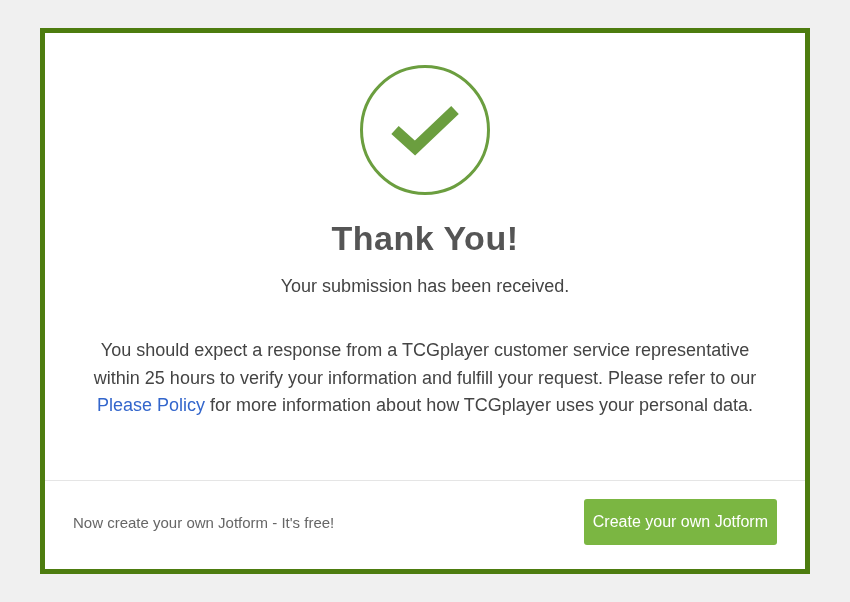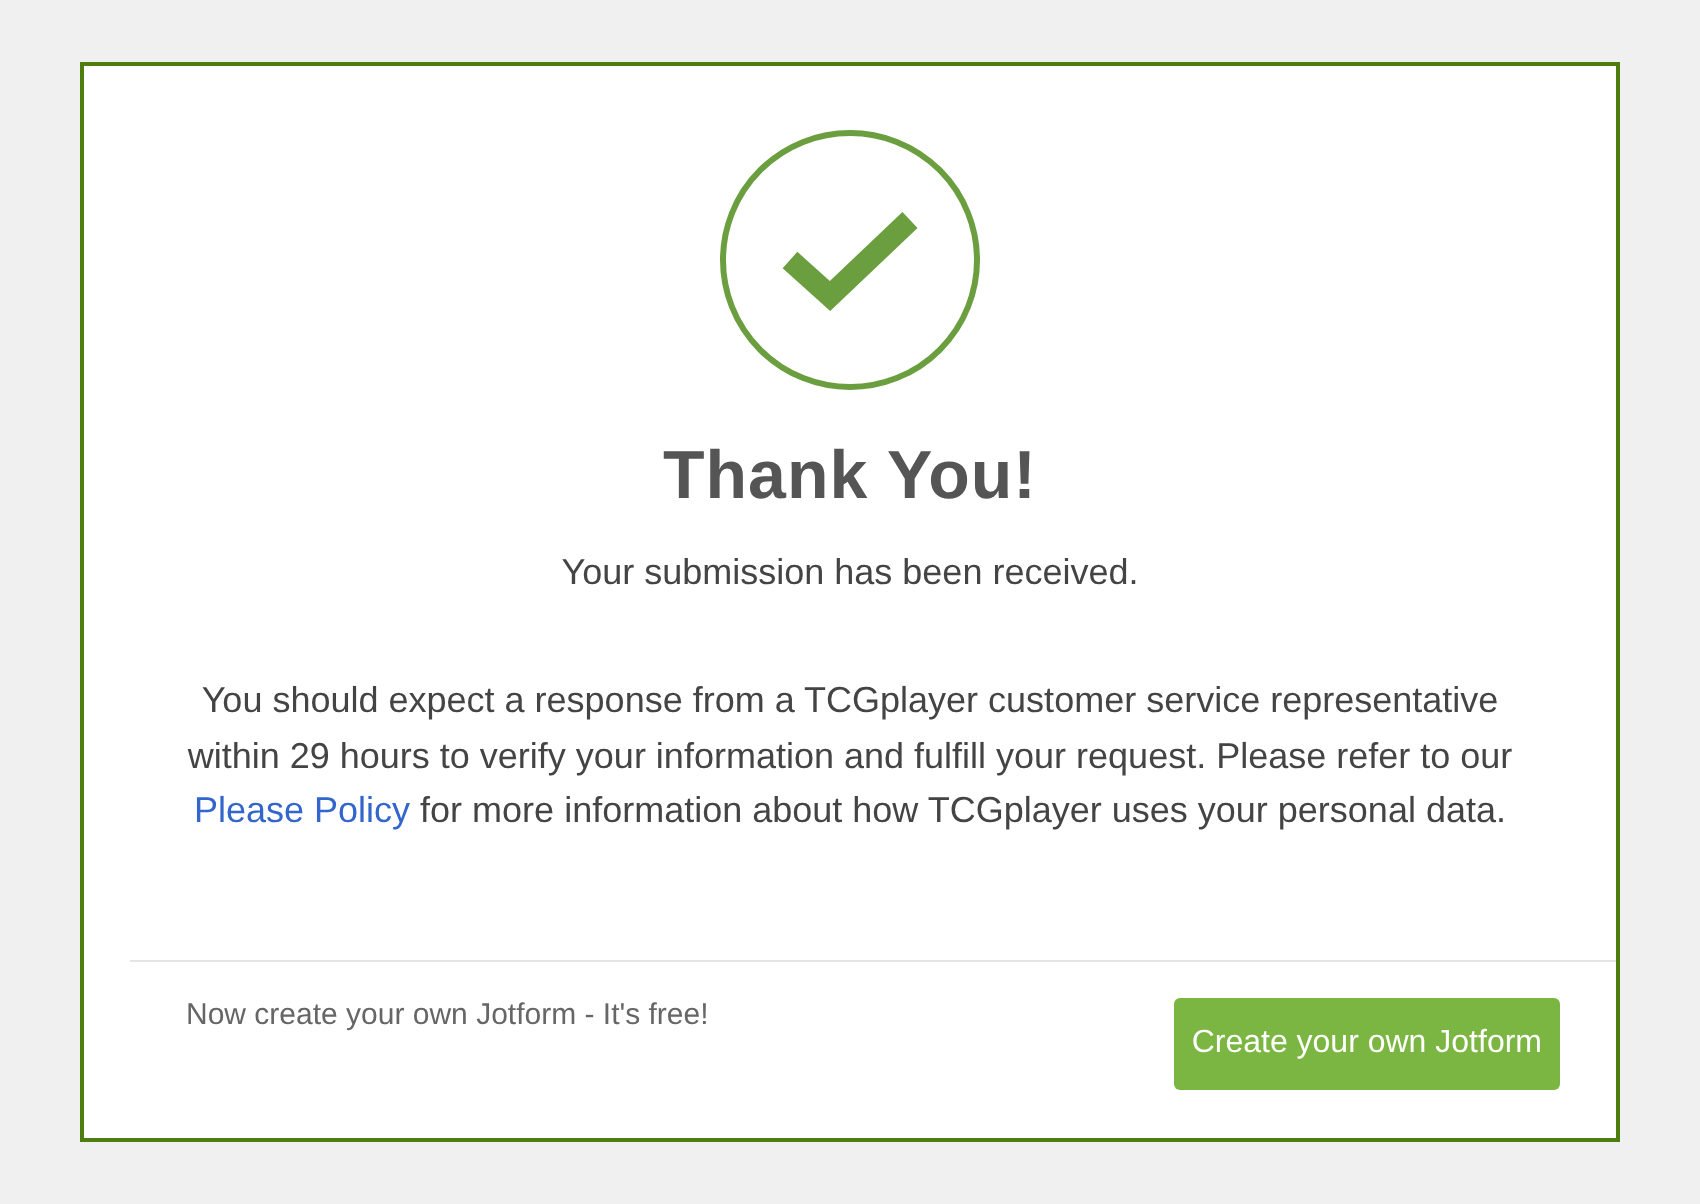--- a/index.html
+++ b/index.html
@@ -12,21 +12,21 @@
       background: #f0f0f0;
       width: 850px;
       height: 602px;
       display: flex;
       align-items: center;
       justify-content: center;
     }
     .card {
       background: #ffffff;
       width: 770px;
-      border: 2px solid #4d7c0f;
+      border: 5px solid #4d7c0f;
       display: flex;
       flex-direction: column;
     }
     .main-content {
       padding: 32px 40px 60px 40px;
       text-align: center;
     }
     .icon-wrap {
       display: flex;
       justify-content: center;
@@ -66,23 +66,22 @@
       font-weight: 400;
     }
     .body-text a {
       color: #3366cc;
       text-decoration: none;
     }
     .footer {
       border-top: 1px solid #e5e5e5;
       padding: 18px 28px 24px 28px;
       display: flex;
-      align-items: flex-start;
+      align-items: center;
       justify-content: space-between;
-      margin-left: 23px;
     }
     .footer-text {
       font-size: 15px;
       color: #666666;
     }
     .cta-button {
       background: #7bb642;
       color: #ffffff;
       border: none;
       padding: 14px 9px;
@@ -100,20 +99,20 @@
     <div class="icon-wrap">
       <div class="circle">
         <svg class="check-svg" viewBox="0 0 72 56">
           <path d="M 6 28 L 26 46 L 66 8" stroke="#6b9e3f" stroke-width="11" fill="none" stroke-linecap="butt" stroke-linejoin="miter"></path>
         </svg>
       </div>
     </div>
     <h1 class="heading">Thank You!</h1>
     <p class="subheading">Your submission has been received.</p>
     <p class="body-text">
-      <span>You should expect a response from a TCGplayer customer service representative within 29 hours to verify your information and fulfill your request. Please refer to our </span><a href="#">Please Policy</a><span> for more information about how TCGplayer uses your personal data.</span>
+      <span>You should expect a response from a TCGplayer customer service representative within 25 hours to verify your information and fulfill your request. Please refer to our </span><a href="#">Please Policy</a><span> for more information about how TCGplayer uses your personal data.</span>
     </p>
   </div>
   <div class="footer">
     <span class="footer-text">Now create your own Jotform - It's free!</span>
     <button class="cta-button">Create your own Jotform</button>
   </div>
 </div>
 
 </body></html>

